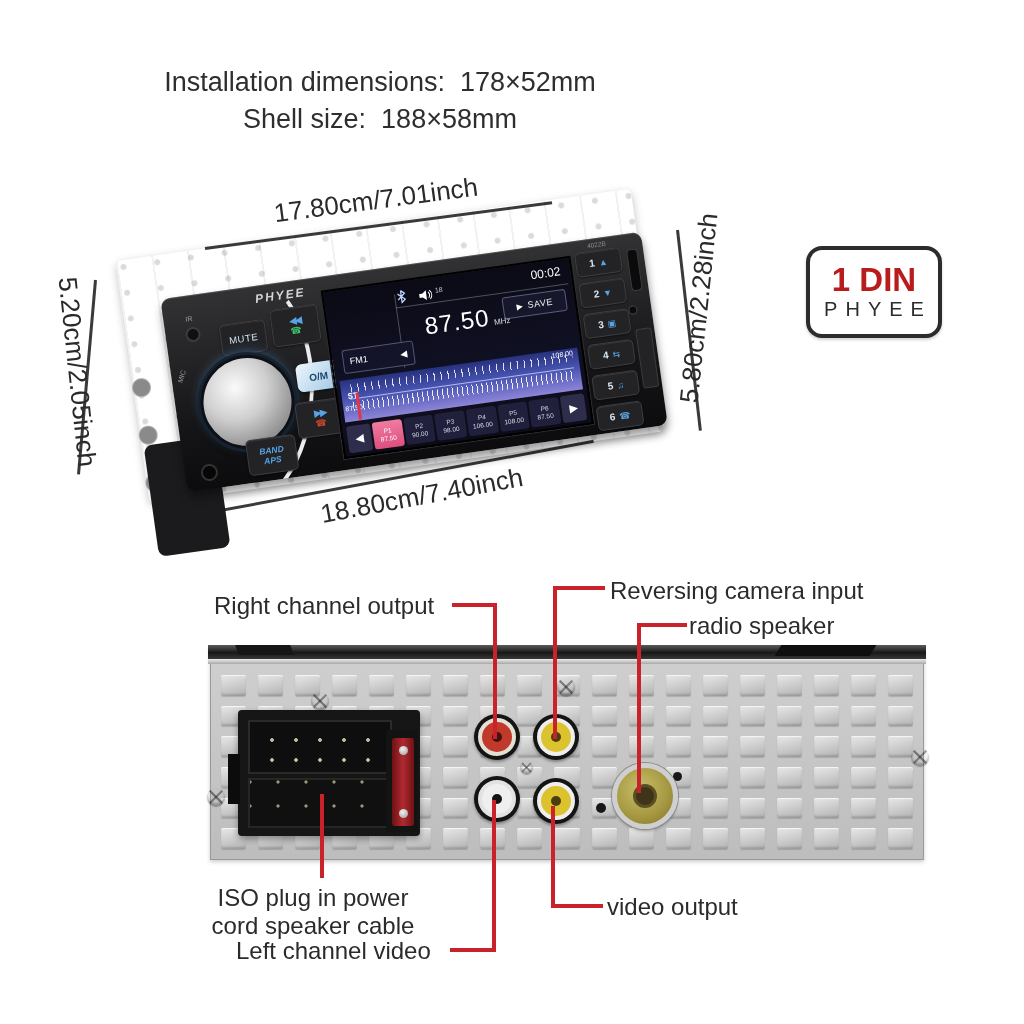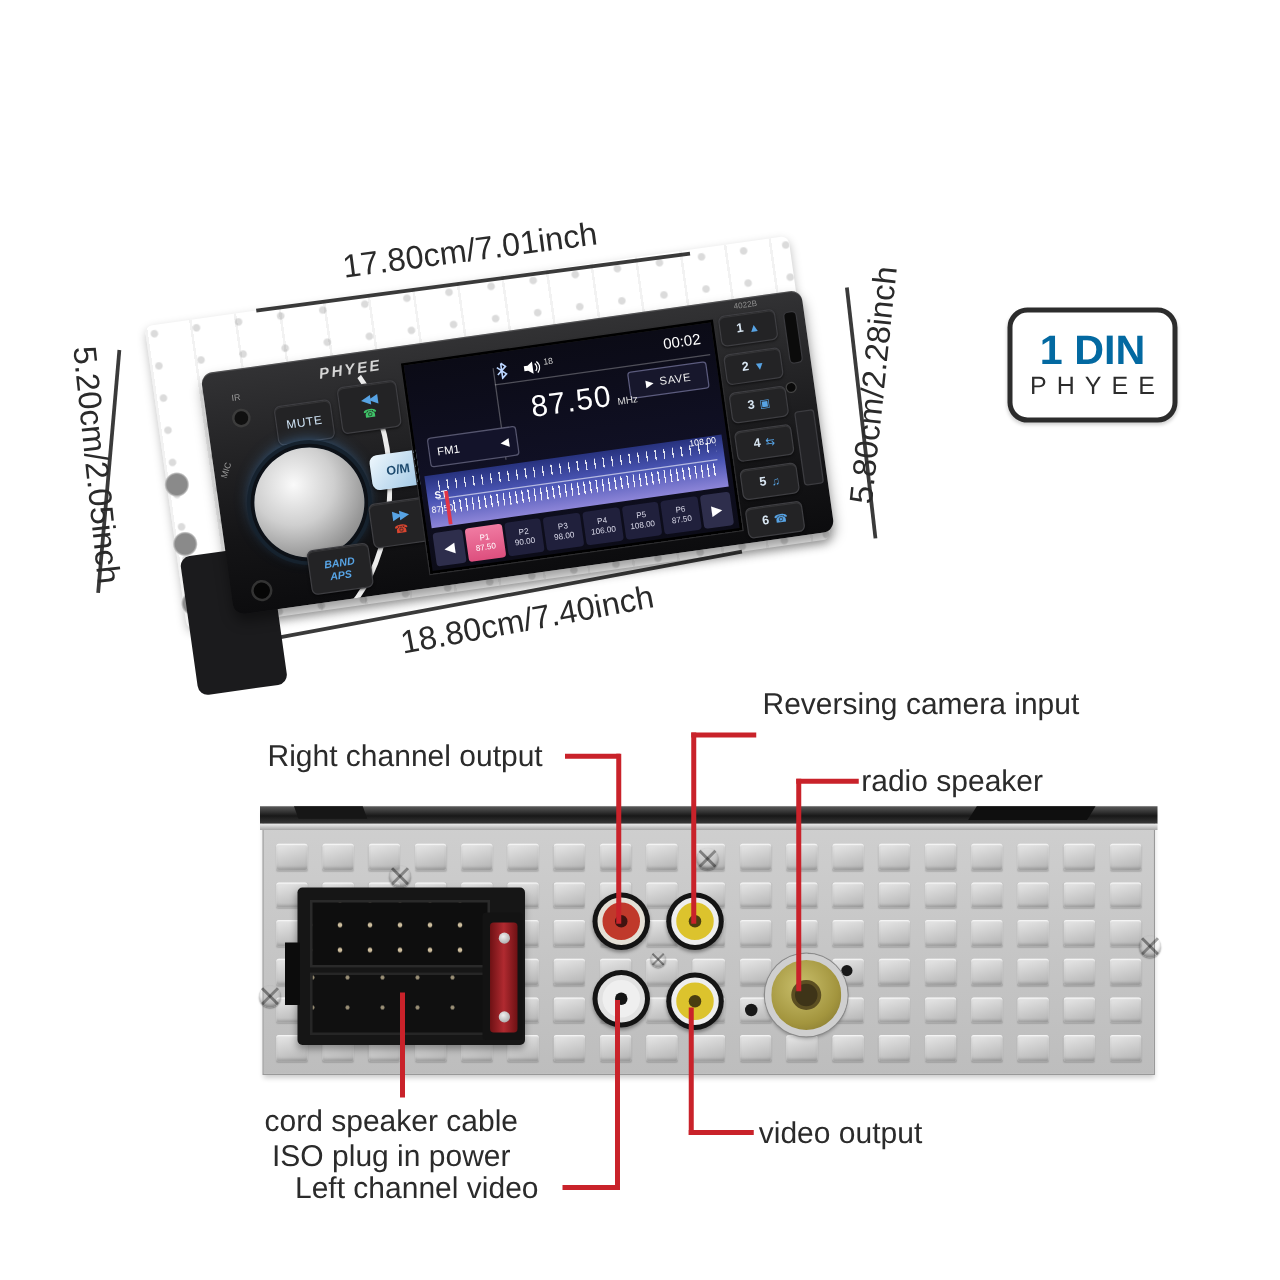--- a/index.html
+++ b/index.html
@@ -17,21 +17,21 @@
   .dim-bottom{left:230px;top:516px;width:390px;text-align:center;transform:rotate(-10.5deg);transform-origin:left center;}
   .line-bottom{left:215px;top:510px;width:385px;height:3px;background:#3a3a3a;transform:rotate(-10.5deg);transform-origin:left center;}
   .dim-left{left:77px;top:372px;transform:translate(-50%,-50%) rotate(84deg);}
   .line-left{left:94px;top:280px;width:3px;height:195px;background:#3a3a3a;transform:rotate(5deg);transform-origin:top center;}
   .dim-right{left:699px;top:308px;transform:translate(-50%,-50%) rotate(-84deg);}
   .line-right{left:676px;top:230px;width:3px;height:202px;background:#3a3a3a;transform:rotate(-6.5deg);transform-origin:top center;}
 
   
   .badge{left:806px;top:246px;width:128px;height:84px;border:4px solid #2c2c2c;border-radius:16px;background:#fff;
          display:flex;flex-direction:column;align-items:center;justify-content:center;box-shadow:0 2px 3px rgba(0,0,0,.18);}
-  .badge-1din{font-size:33px;font-weight:700;color:#0369a1;line-height:34px;}
+  .badge-1din{font-size:33px;font-weight:700;color:#b91c1c;line-height:34px;}
   .badge-norm{font-size:20px;font-weight:500;color:#2c2c2c;letter-spacing:8px;padding-left:8px;line-height:24px;}
 
   
   .unit{left:118px;top:202px;width:600px;height:340px;transform:rotate(-8deg);}
   .sleeve{left:16px;top:18px;width:520px;height:245px;border-radius:6px;
           background:linear-gradient(180deg,#f8f8f8,#dedede);
           box-shadow:0 3px 8px rgba(0,0,0,.25);
           background-image:radial-gradient(circle at 7px 7px,rgba(0,0,0,.14) 2.5px,transparent 3.5px),
                            repeating-linear-gradient(90deg,rgba(0,0,0,.05) 0 2px,transparent 2px 36px);
           background-size:34px 26px,100% 100%;}
@@ -163,20 +163,22 @@
   .antenna-hole{width:18px;height:18px;border-radius:50%;background:#3e3418;border:3px solid #5c4f22;}
 
   .redline{background:#c9222a;z-index:6;}
   .rear-label{font-size:24px;font-weight:500;color:#2b2b2b;white-space:nowrap;z-index:6;}
   .iso-label{left:203px;top:884px;width:220px;text-align:center;line-height:28px;}
 </style>
 </head>
 <body>
 
 <div class="abs title">
+  <div>Installation dimensions:&nbsp; 178×52mm</div>
+  <div>Shell size:&nbsp; 188×58mm</div>
 </div>
 
 <div class="abs badge">
   <div class="badge-1din">1 DIN</div>
   <div class="badge-norm">PHYEE</div>
 </div>
 
 <div class="abs line-top"></div>
 <div class="abs dim dim-top">17.80cm/7.01inch</div>
 <div class="abs line-bottom"></div>
@@ -482,20 +484,20 @@
 <div class="abs redline" style="left:553px;top:586px;width:4px;height:153px;"></div>
 <div class="abs redline" style="left:637px;top:623px;width:50px;height:4px;"></div>
 <div class="abs redline" style="left:637px;top:623px;width:4px;height:170px;"></div>
 <div class="abs redline" style="left:320px;top:794px;width:4px;height:84px;"></div>
 <div class="abs redline" style="left:492px;top:800px;width:4px;height:152px;"></div>
 <div class="abs redline" style="left:450px;top:948px;width:46px;height:4px;"></div>
 <div class="abs redline" style="left:551px;top:806px;width:4px;height:102px;"></div>
 <div class="abs redline" style="left:551px;top:904px;width:52px;height:4px;"></div>
 
 <div class="abs rear-label" style="left:214px;top:592px;">Right channel output</div>
-<div class="abs rear-label" style="left:610px;top:550px;">Reversing camera input</div>
+<div class="abs rear-label" style="left:610px;top:577px;">Reversing camera input</div>
 <div class="abs rear-label" style="left:689px;top:612px;">radio speaker</div>
 <div class="abs rear-label iso-label">
+  <div>ISO plug in power</div>
   <div>cord speaker cable</div>
-  <div>ISO plug in power</div>
 </div>
 <div class="abs rear-label" style="left:607px;top:893px;">video output</div>
 <div class="abs rear-label" style="left:236px;top:937px;">Left channel video</div>
 
 </body></html>

